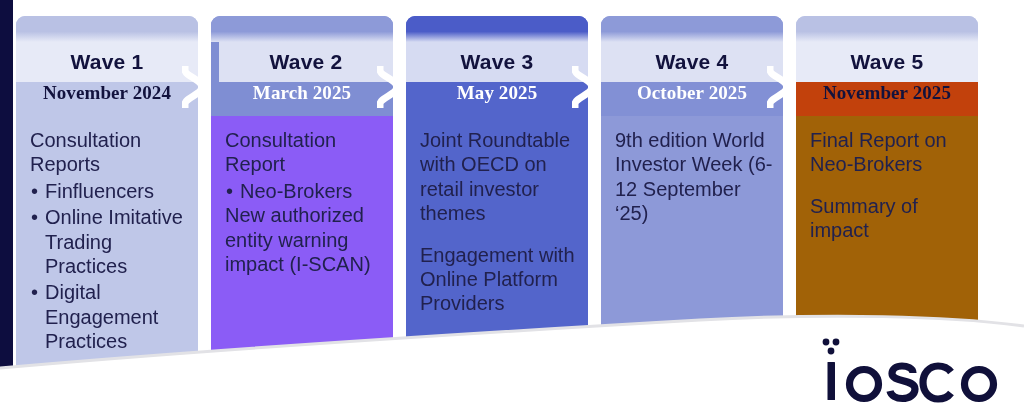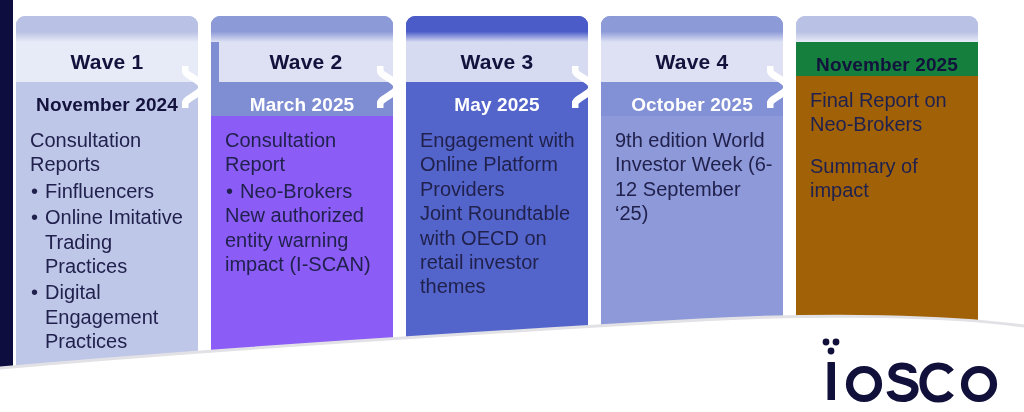--- a/index.html
+++ b/index.html
@@ -60,22 +60,23 @@
   .title-band span {
     font-size: 21px;
     font-weight: bold;
     color: #12123d;
     letter-spacing: .2px;
   }
   
   .date-band {
     height: 34px;
     display: flex;
-    align-items: flex-end;
+    align-items: flex-start;
     justify-content: center;
+    font-family: Liberation Serif, serif;
   }
   .date-band span {
     font-size: 19px;
     font-weight: bold;
     letter-spacing: .1px;
   }
   
   .body-area {
     flex: 1;
     padding: 12px 4px 0 14px;
@@ -192,22 +193,22 @@
   <div class="wave-col col-3" style="background: rgb(83, 101, 203);">
     <div class="col-inner">
       <div class="top-strip" style="background: linear-gradient(rgb(75, 92, 200) 0%, rgb(75, 92, 200) 60%, rgb(214, 219, 242) 100%);"></div>
       <div class="title-band" style="background: rgb(214, 219, 242);">
         <span>Wave 3</span>
       </div>
       <div class="date-band" style="background: rgb(83, 101, 203);">
         <span style="color: rgb(255, 255, 255);">May 2025</span>
       </div>
       <div class="body-area" style="background: rgb(83, 101, 203);">
+        <p class="para">Joint Roundtable with OECD on retail investor themes</p>
         <p class="para para-gap">Engagement with Online Platform Providers</p>
-        <p class="para">Joint Roundtable with OECD on retail investor themes</p>
       </div>
     </div>
   </div>
 
   <div class="wave-col col-4" style="background: rgb(141, 153, 216);">
     <div class="col-inner">
       <div class="top-strip" style="background: linear-gradient(rgb(141, 154, 216) 0%, rgb(141, 154, 216) 60%, rgb(221, 225, 243) 100%);"></div>
       <div class="title-band" style="background: rgb(221, 225, 243);">
         <span>Wave 4</span>
       </div>
@@ -216,21 +217,24 @@
       </div>
       <div class="body-area" style="background: rgb(141, 153, 216);">
         <p class="para">9th edition World Investor Week (6-12 September ‘25)</p>
       </div>
     </div>
   </div>
 
   <div class="wave-col col-5" style="background: rgb(194, 201, 233);">
     <div class="col-inner">
       <div class="top-strip" style="background: linear-gradient(rgb(185, 193, 228) 0%, rgb(185, 193, 228) 60%, rgb(231, 234, 247) 100%);"></div>
-      <div class="date-band" style="background: #15803d;">
+      <div class="title-band" style="background: rgb(231, 234, 247);">
+        <span>Wave 5</span>
+      </div>
+      <div class="date-band" style="background: #c2410c;">
         <span style="color: rgb(18, 18, 61);">November 2025</span>
       </div>
       <div class="body-area" style="background: #a16207;">
         <p class="para">Final Report on Neo-Brokers</p>
         <p class="para para-gap">Summary of impact</p>
       </div>
     </div>
   </div>
 
   <svg class="chevron chev-1" viewBox="0 0 34 42">

